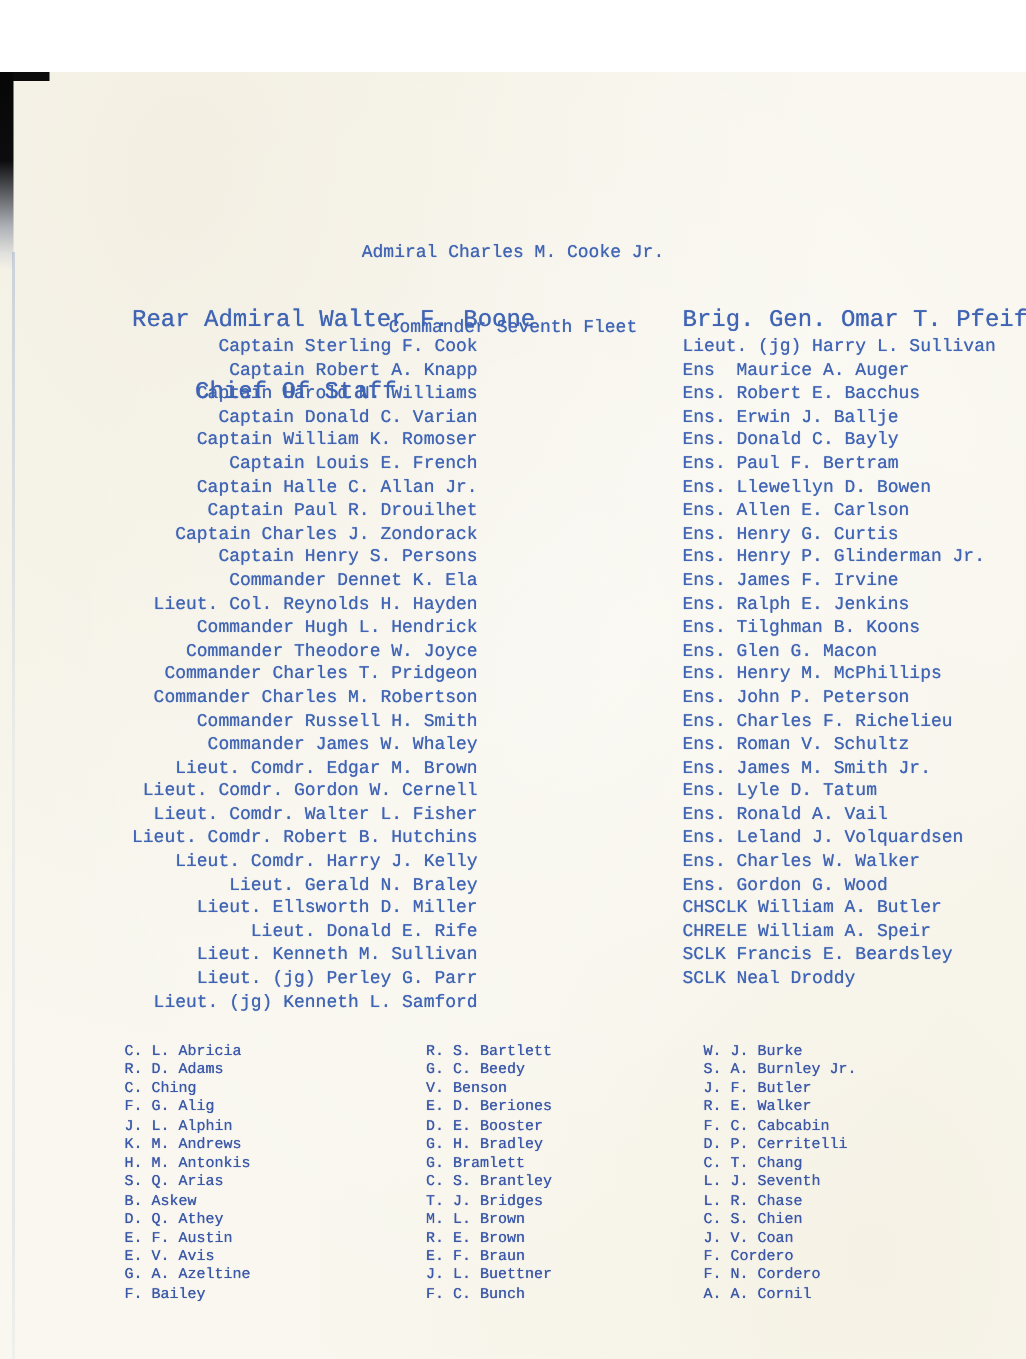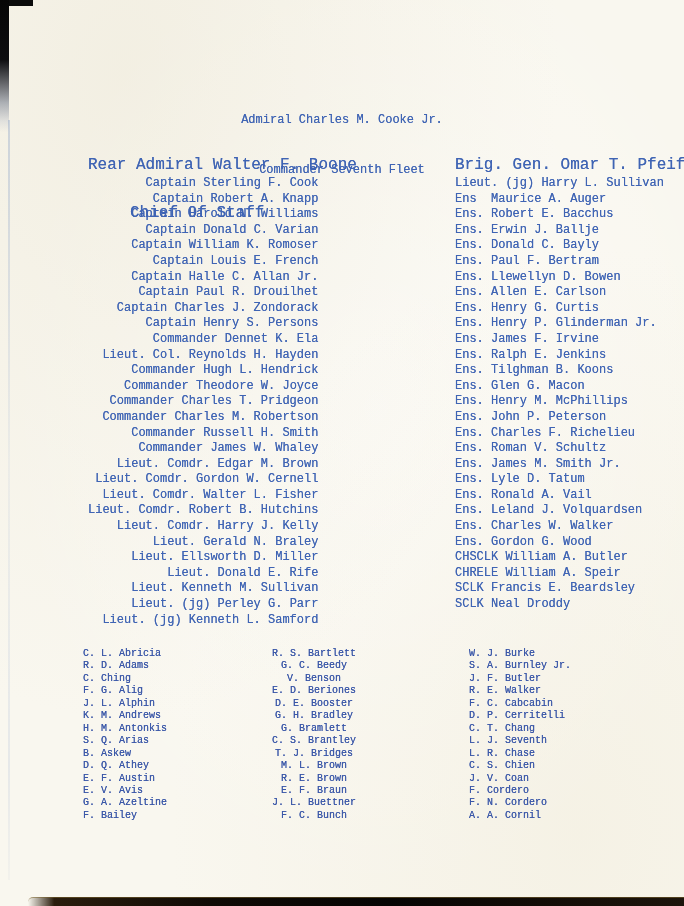--- a/index.html
+++ b/index.html
@@ -7,20 +7,21 @@
     width:684px;height:906px;position:relative;overflow:hidden;
     font-family:"Liberation Mono","DejaVu Sans Mono",monospace;
   }
   .page{
     position:absolute;inset:0;
     background:
       radial-gradient(ellipse at 18% 8%, rgba(232,226,206,.38), transparent 55%),
       radial-gradient(ellipse at 85% 92%, rgba(236,229,206,.30), transparent 50%),
       radial-gradient(ellipse at 55% 45%, rgba(255,255,255,.55), transparent 70%),
       #f9f7ef;
+    margin-top: 48px;
   }
   
   .edge-left-strip{position:absolute;left:0;top:0;width:9px;height:132px;
     background:linear-gradient(to bottom,#060606 0%,#0d0d0f 45%,rgba(40,55,90,.35) 78%,rgba(90,110,160,.12) 92%,transparent 100%);}
   .edge-top-mark{position:absolute;left:0;top:0;width:33px;height:6px;background:#0b0b0b;}
   .fold-line{position:absolute;left:8px;top:120px;width:2px;height:760px;
     background:linear-gradient(to bottom,rgba(110,140,190,.30),rgba(140,165,205,.10) 45%,rgba(130,155,200,.16) 85%,rgba(120,140,180,.05));}
   .edge-bottom{position:absolute;left:28px;top:897px;width:656px;height:9px;
     border-top:1px solid rgba(125,102,48,.55);
     background:linear-gradient(to right,rgba(40,28,12,0) 0%,#2a1d0d 4%,#0f0a05 28%,#050403 55%,#120c06 78%,#1c140b 100%);
@@ -33,21 +34,21 @@
   .subhead-left{left:88px;}
   .subhead-right{left:455px;}
   .subhead .indent-a{margin-left:42px;}
   .subhead .indent-b{margin-left:15px;}
   .mono-col{position:absolute;font-size:12px;line-height:15.6px;white-space:pre;}
   .officers-left{left:88px;top:176px;text-align:right;}
   .officers-right{left:455px;top:176px;}
   .crew-col{position:absolute;top:648px;font-size:10px;line-height:12.45px;white-space:pre;
     color:#3a57a8;text-shadow:0 0 .5px rgba(58,87,168,.9);letter-spacing:0;}
   .crew-1{left:83px;}
-  .crew-2{left:272px;text-align:center;}
+  .crew-2{left:284px;}
   .crew-3{left:469px;}
 </style>
 </head>
 <body>
 
 <div class="page">
 
   <div class="edge-top-mark"></div>
   <div class="edge-left-strip"></div>
   <div class="fold-line"></div>

